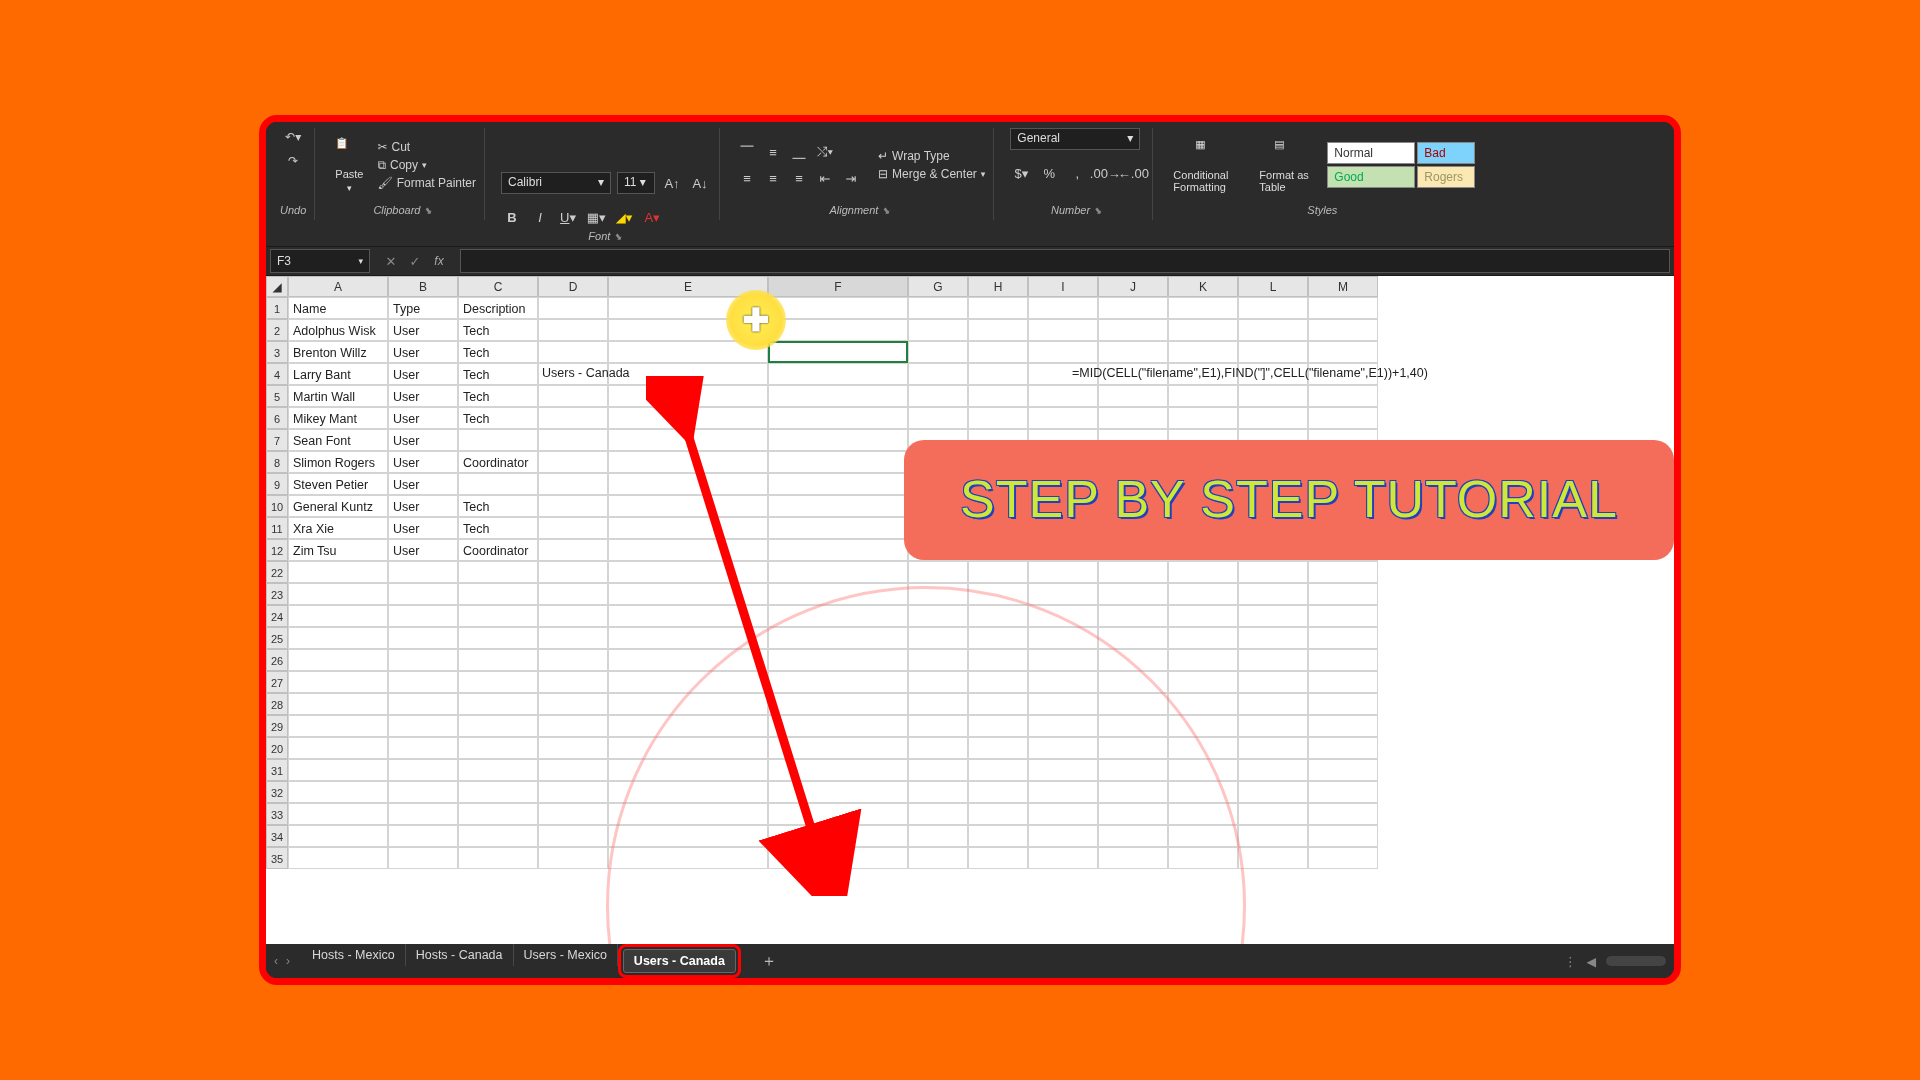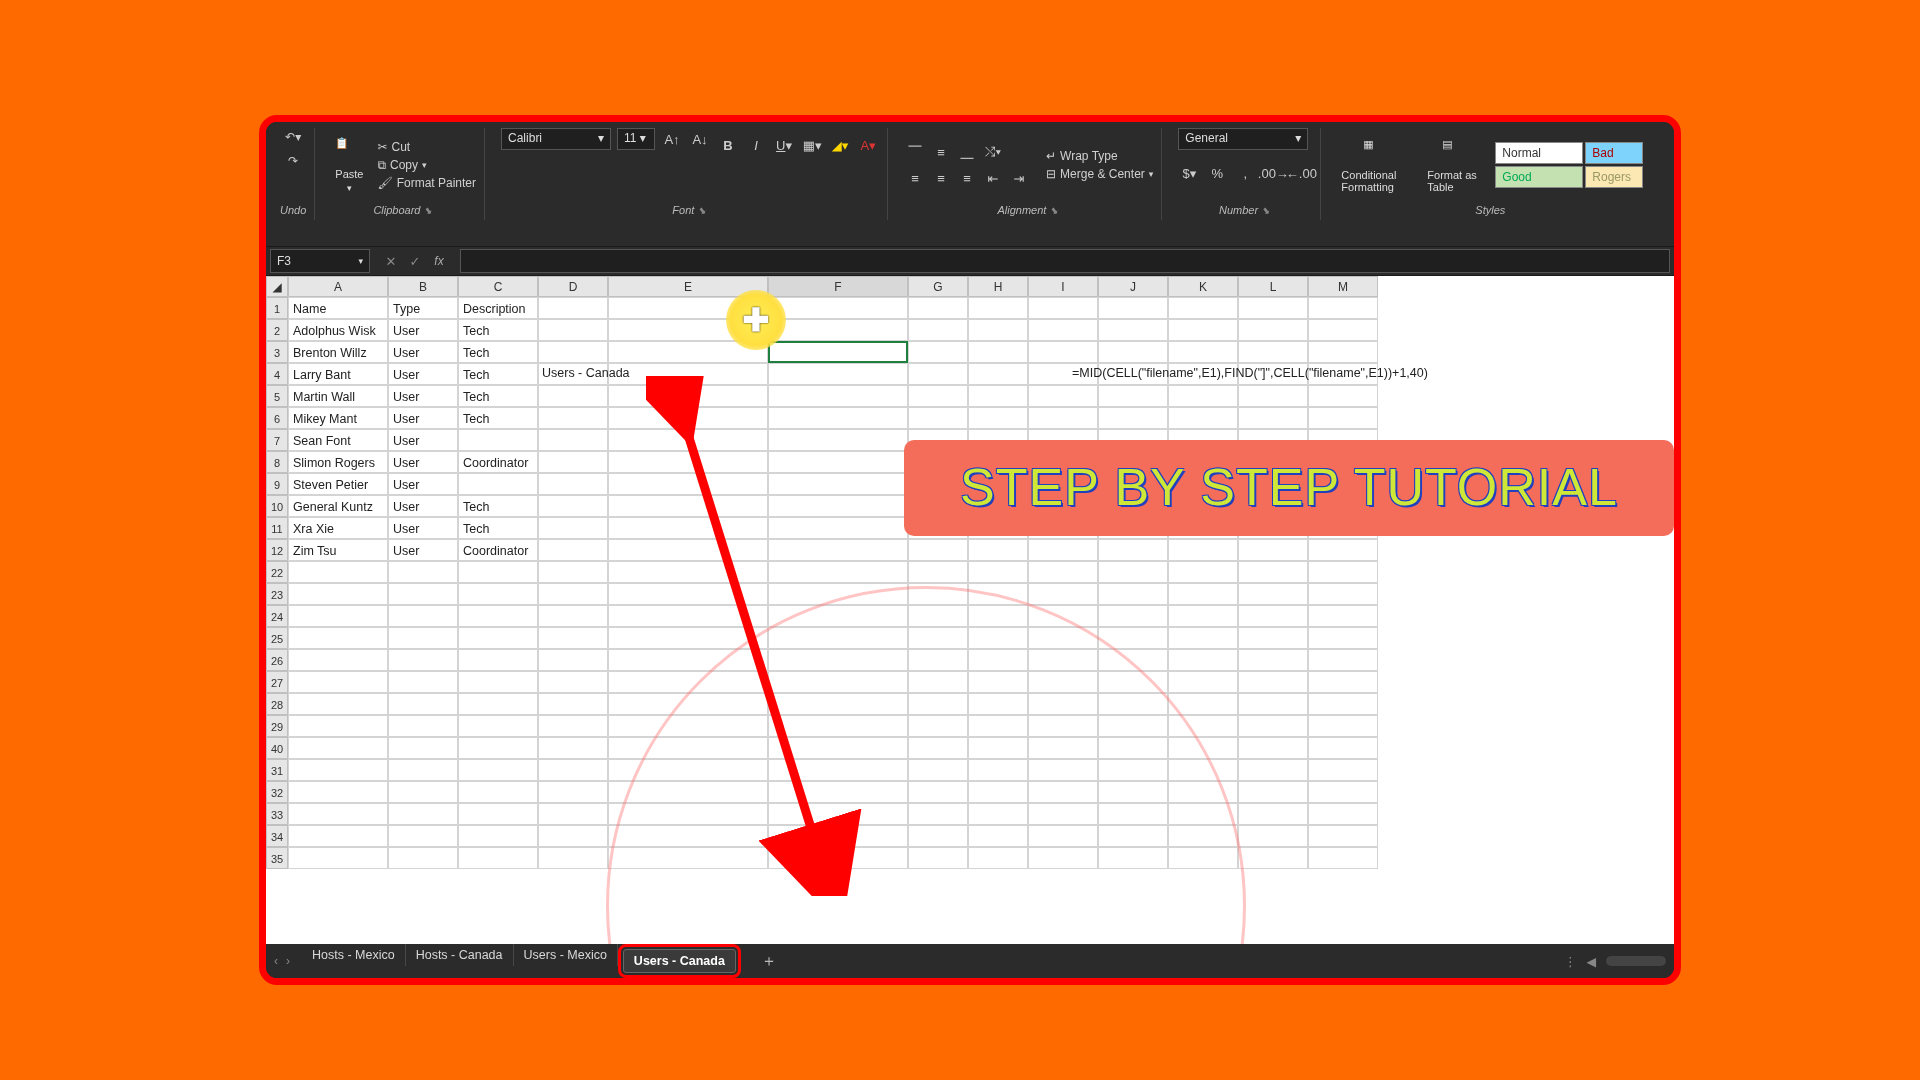--- a/index.html
+++ b/index.html
@@ -185,22 +185,22 @@
   font-size: 32px; font-weight: 900; color: #fff;
   text-shadow: 0 0 2px #000;
   line-height: 1;
 }
 .arrow-svg {
   position: absolute; z-index: 9; pointer-events: none;
 }
 .tutorial-banner {
   position: absolute;
   background: #f46c5a;
-  border-radius: 10px;
-  padding: 18px 30px;
+  border-radius: 20px;
+  padding: 30px 30px;
   z-index: 20;
   text-align: center;
 }
 .tutorial-line {
   font-family: "Impact","Arial Black",sans-serif;
   font-size: 52px;
   letter-spacing: 1px;
   color: #cfe838;
   text-shadow: 2px 2px 0 #2040c0, -1px -1px 0 #2040c0, 1px -1px 0 #2040c0, -1px 1px 0 #2040c0;
   line-height: 1.15;
@@ -267,21 +267,21 @@
             <div class="clip-item">
               <span>🖌</span>
               <span>Format Painter</span>
             </div>
           </div>
         </div>
         <div class="ribbon-label"><span>Clipboard</span> <span class="dialog-launcher">⬊</span></div>
       </div>
 
       <div class="ribbon-group">
-        <div class="ribbon-top" style="flex-direction:row; align-items:flex-start;">
+        <div class="ribbon-top" style="flex-direction:column; align-items:flex-start;margin-top:44px;">
           <div class="font-top">
             <div class="font-select font-name"><span>Calibri</span> <span style="float:right;">▾</span></div>
             <div class="font-select font-size"><span>11</span> <span>▾</span></div>
             <span class="icon-btn">A↑</span>
             <span class="icon-btn">A↓</span>
           </div>
           <div class="font-row2">
             <span class="icon-btn">
                 <b>B</b>
               </span>
@@ -668,21 +668,21 @@
         <div class="cell"></div>
         <div class="cell"></div>
         <div class="cell"></div>
         <div class="cell"></div>
         <div class="cell"></div>
         <div class="cell"></div>
         <div class="cell"></div>
         <div class="cell"></div>
         <div class="cell"></div>
         <div class="cell"></div>
-        <div class="rowh">40</div>
+        <div class="rowh">20</div>
         <div class="cell"></div>
         <div class="cell"></div>
         <div class="cell"></div>
         <div class="cell"></div>
         <div class="cell"></div>
         <div class="cell"></div>
         <div class="cell"></div>
         <div class="cell"></div>
         <div class="cell"></div>
         <div class="cell"></div>

